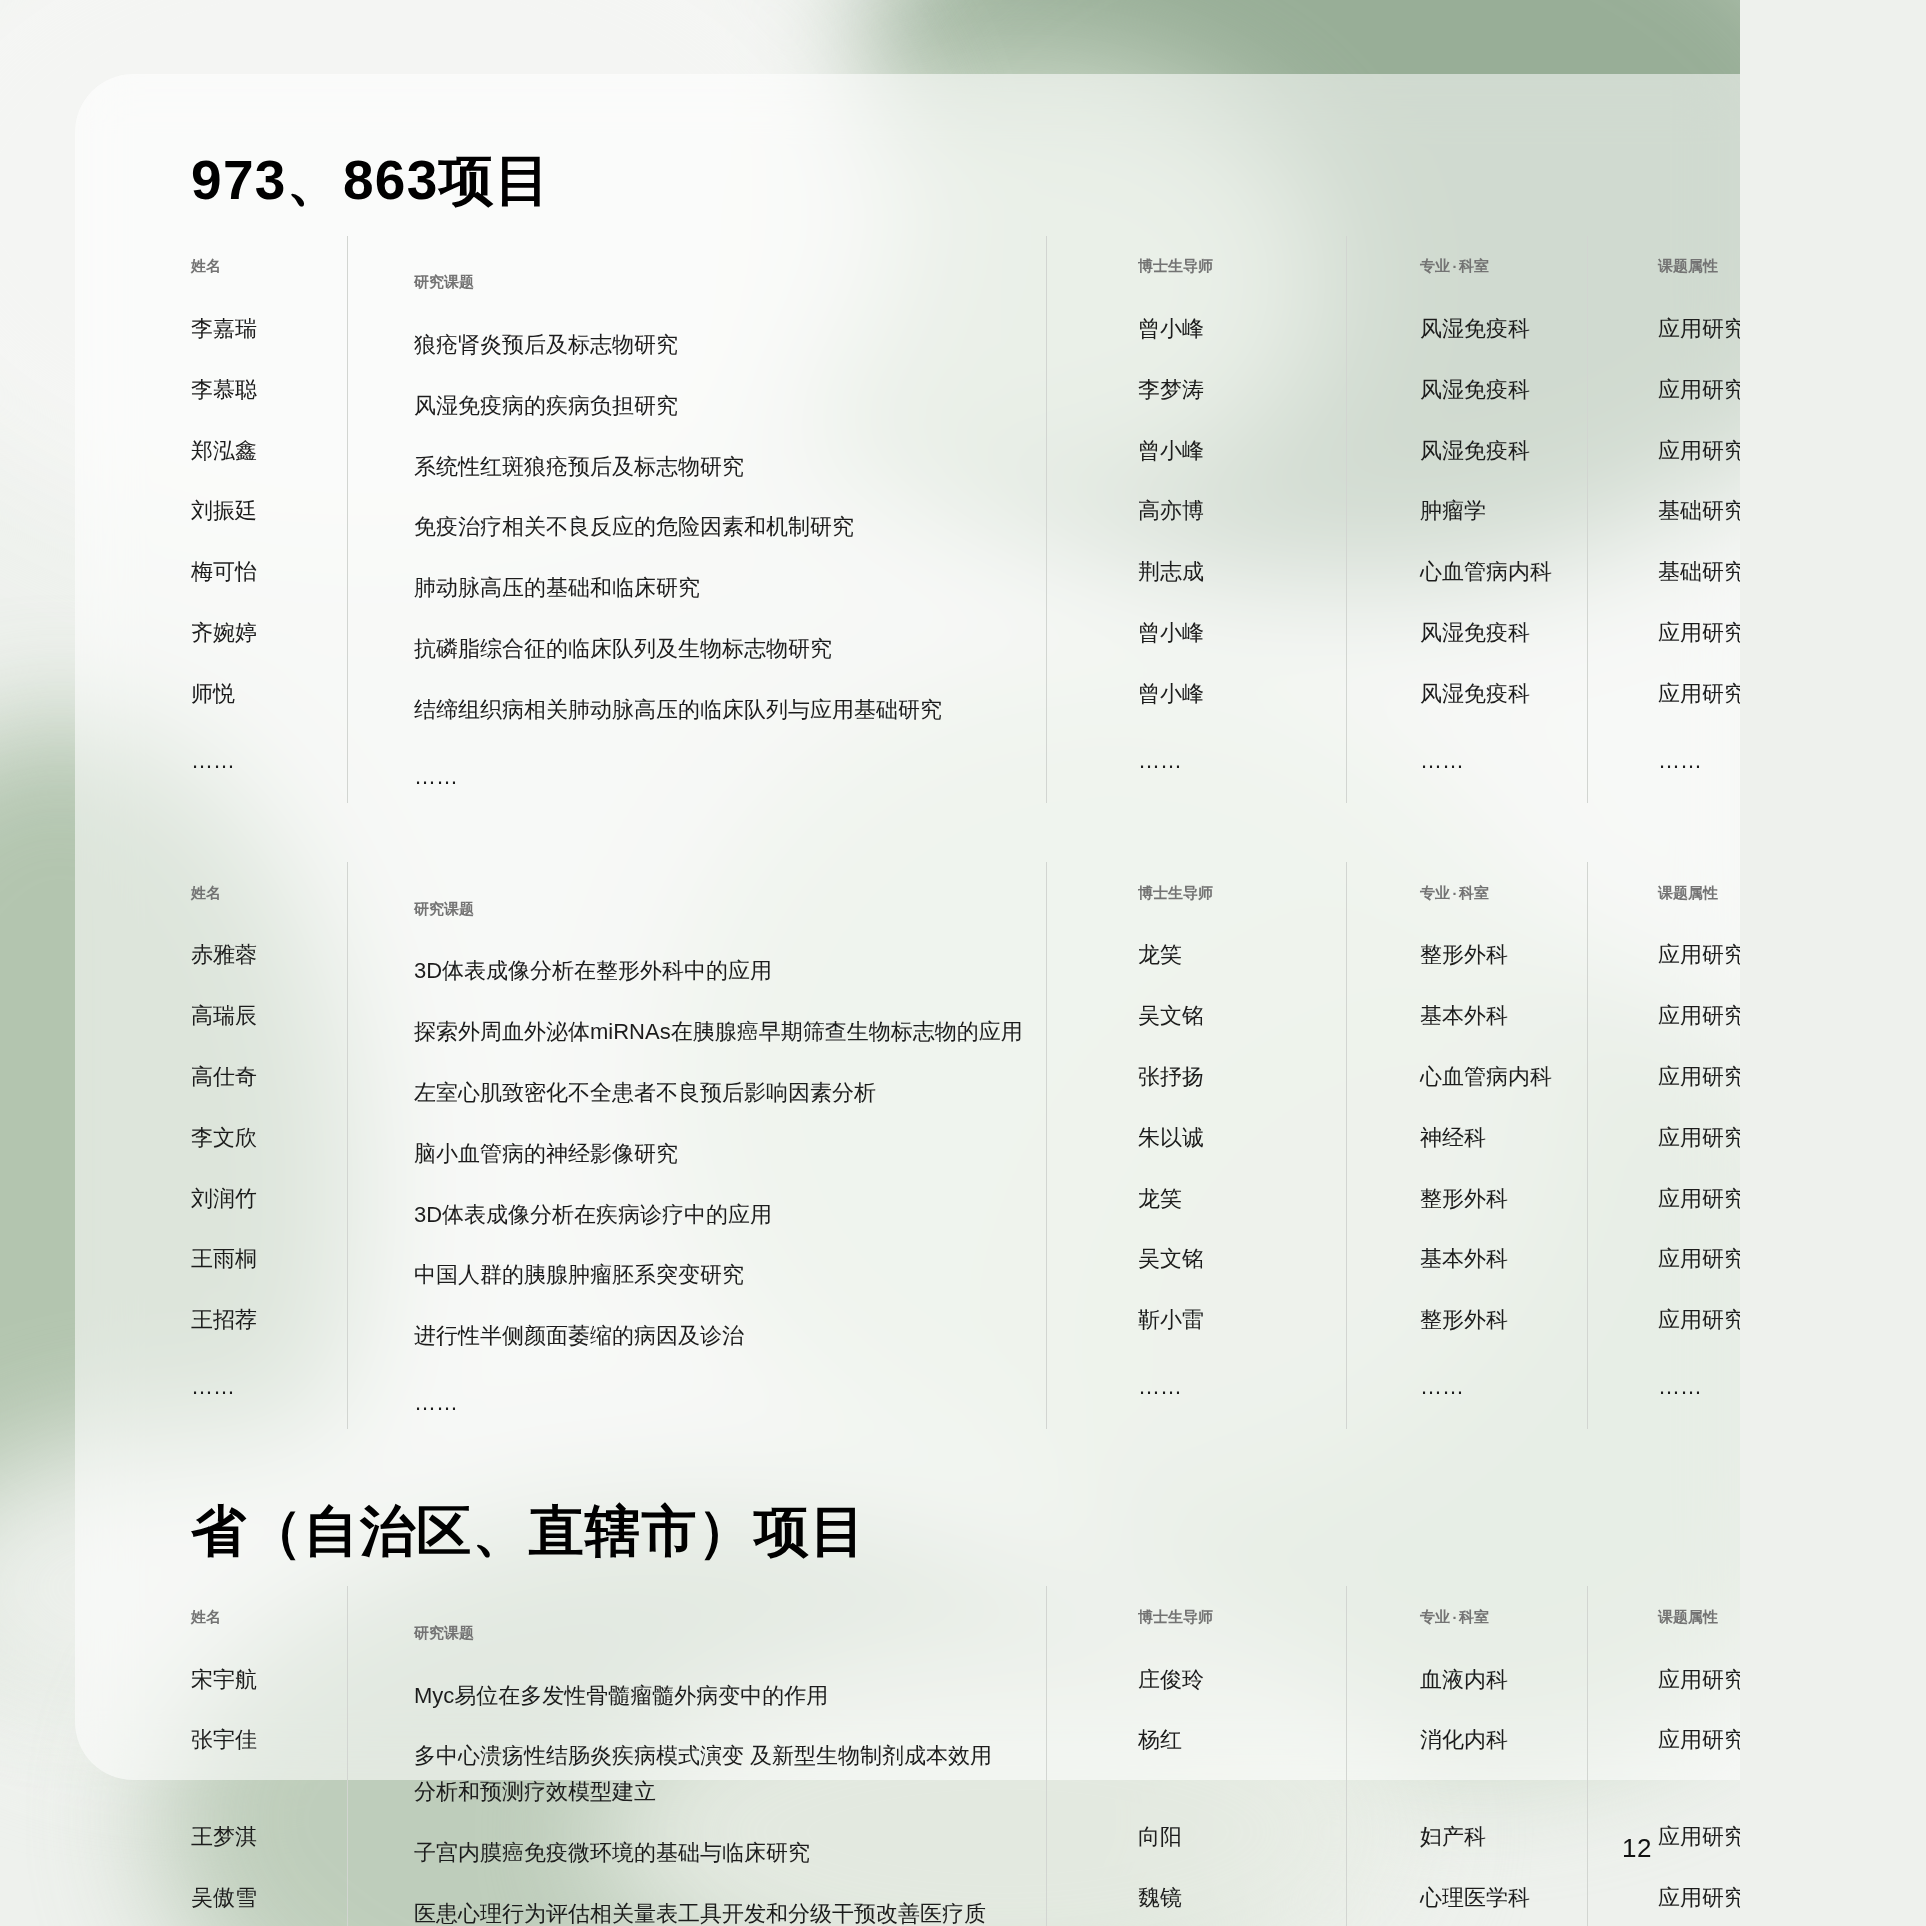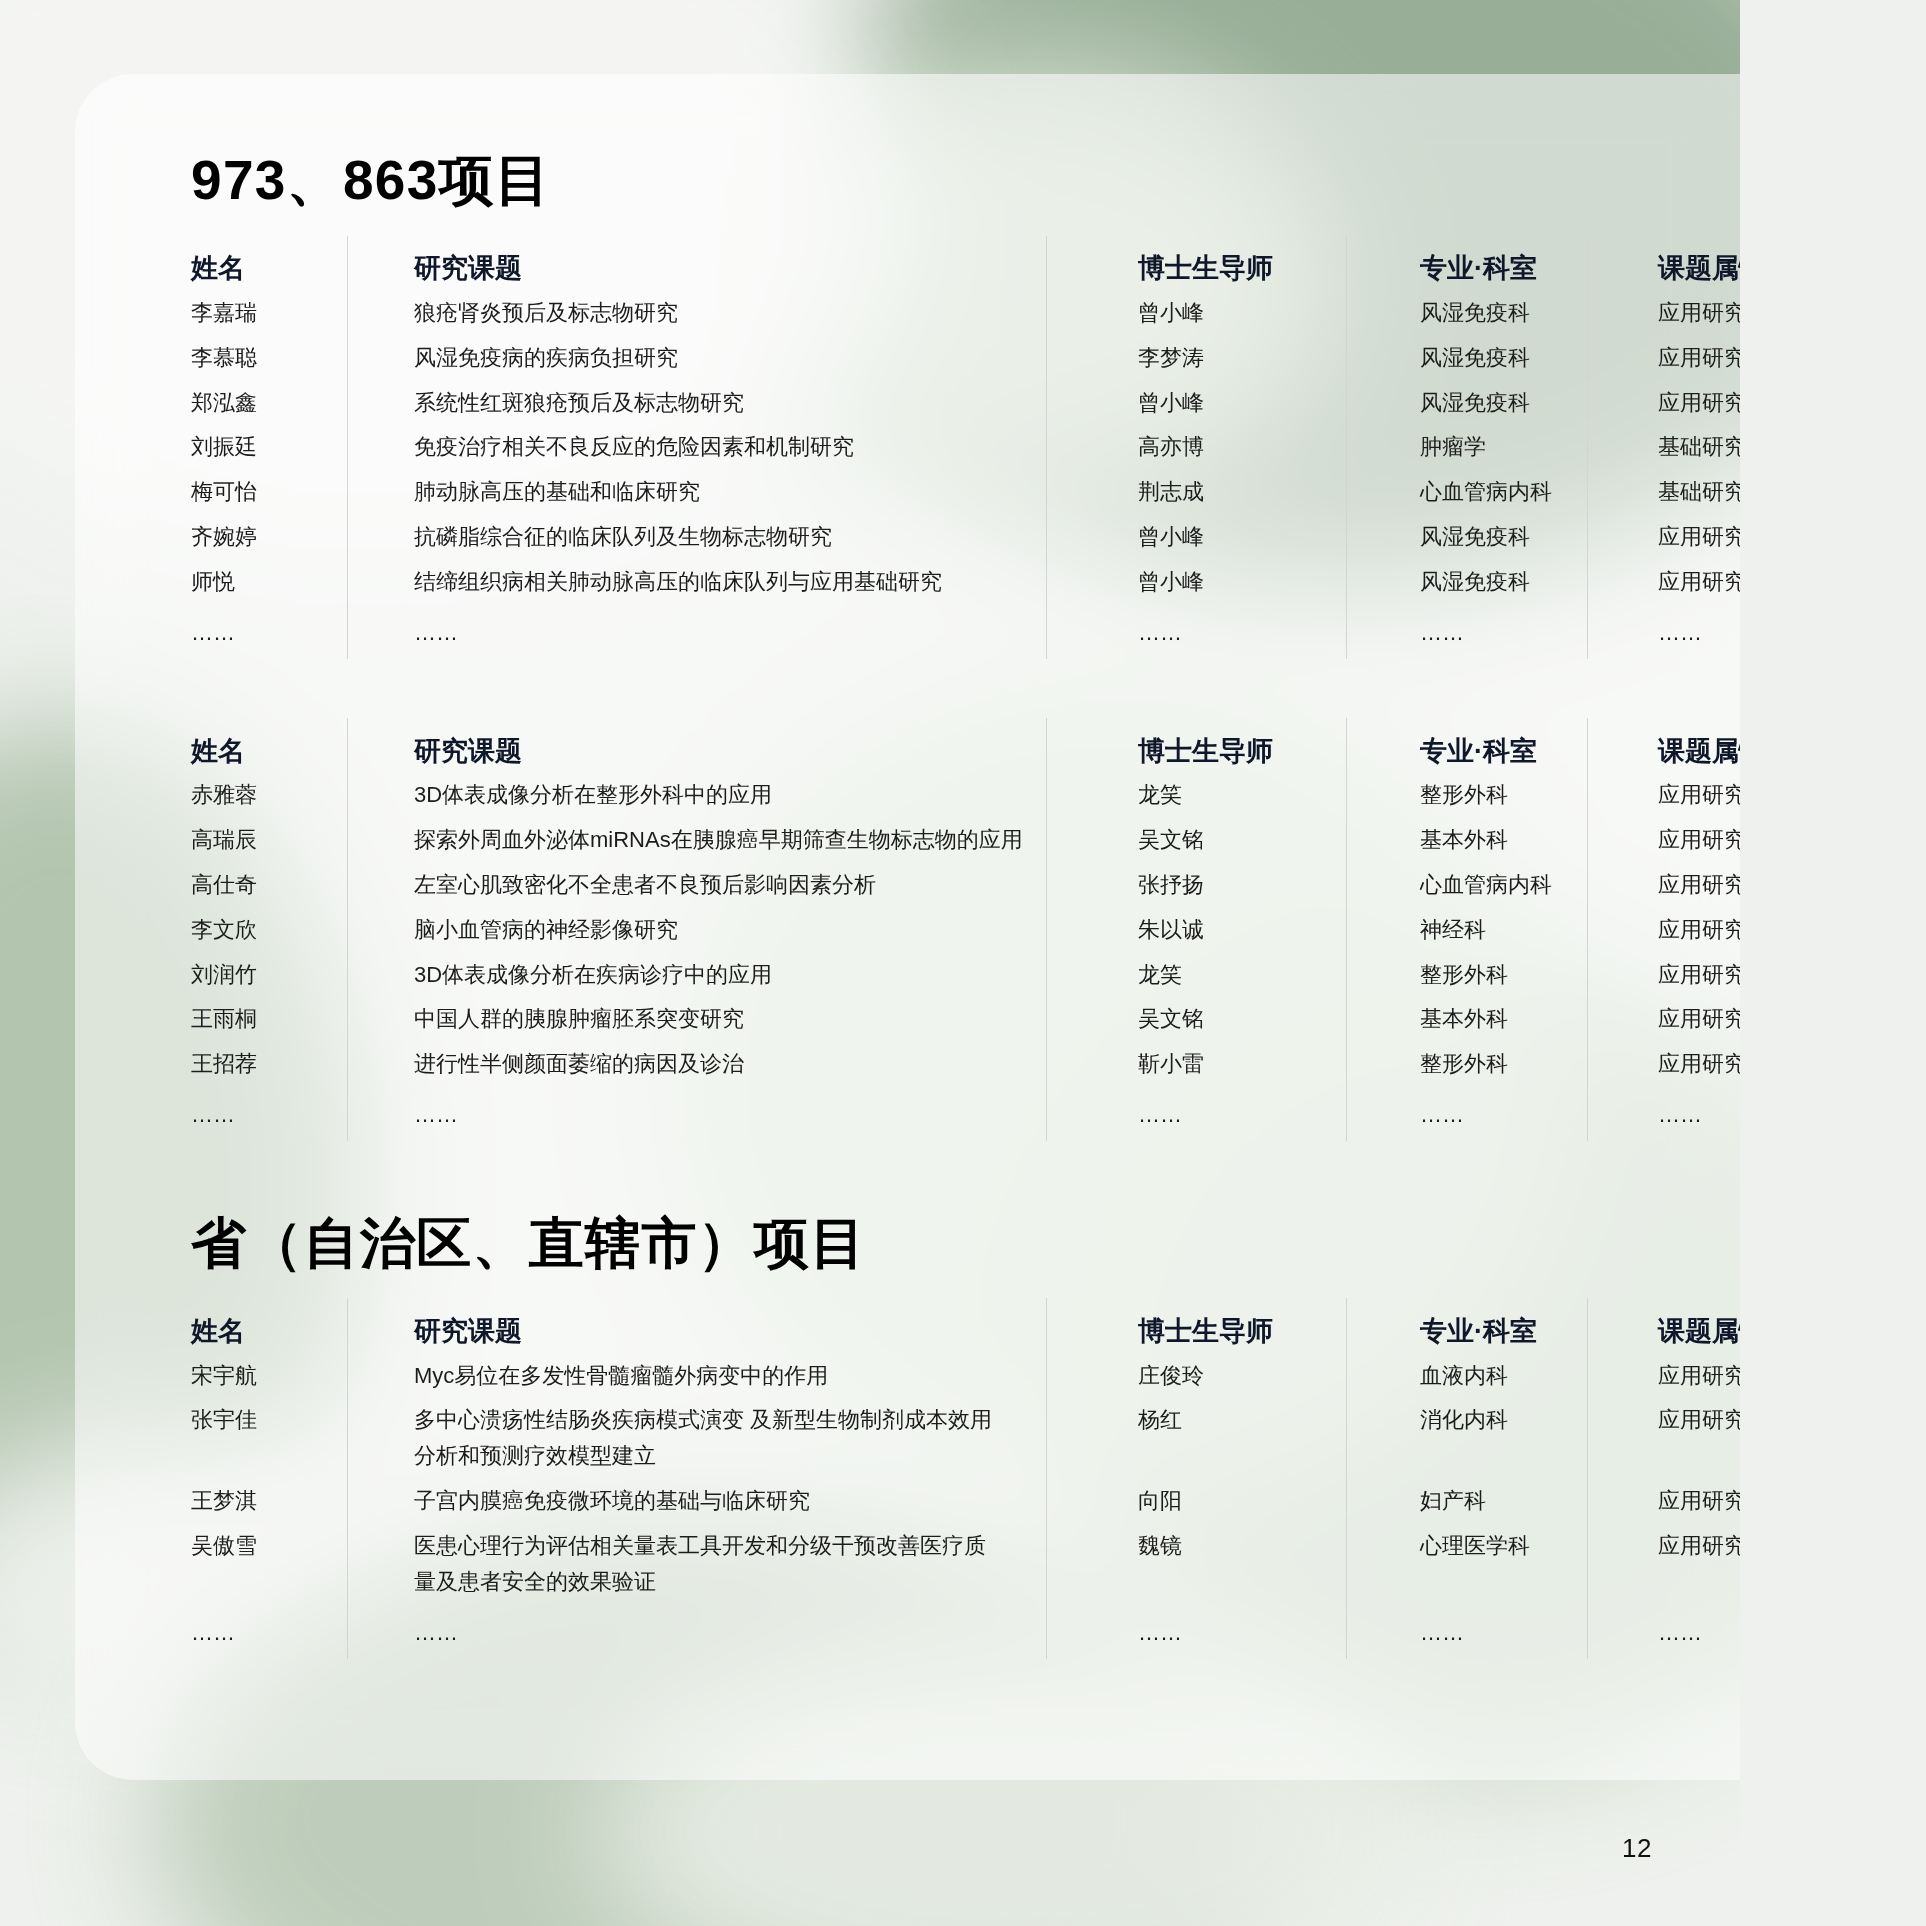--- a/index.html
+++ b/index.html
@@ -52,22 +52,22 @@
     display:grid;
     grid-template-columns:223px 724px 282px 238px 1fr;
     padding:4.4px 0;
     align-items:start;
   }
   .trow.dots{margin-top:6.3px;}
   .cell{
     font-size:22px;line-height:36px;color:#1c1c1c;
     white-space:nowrap;
   }
-  .trow.thead .cell{font-size:27px;font-weight:700;color:#0f172a;}
-  .cell.c1{white-space:pre-line;max-width:627px;}
+  .trow.thead .cell{font-size:15px;font-weight:700;color:#737373;font-family:Liberation Mono, monospace;}
+  .cell.c1{white-space:pre-line;max-width:627px;margin-top:16px;}
 
   .pagenum{
     position:absolute;right:88px;top:1811px;
     font-size:26px;color:#111;letter-spacing:0.6px;margin-top:22px;
   }
 </style>
 </head>
 <body>
 
 <div id="page">

